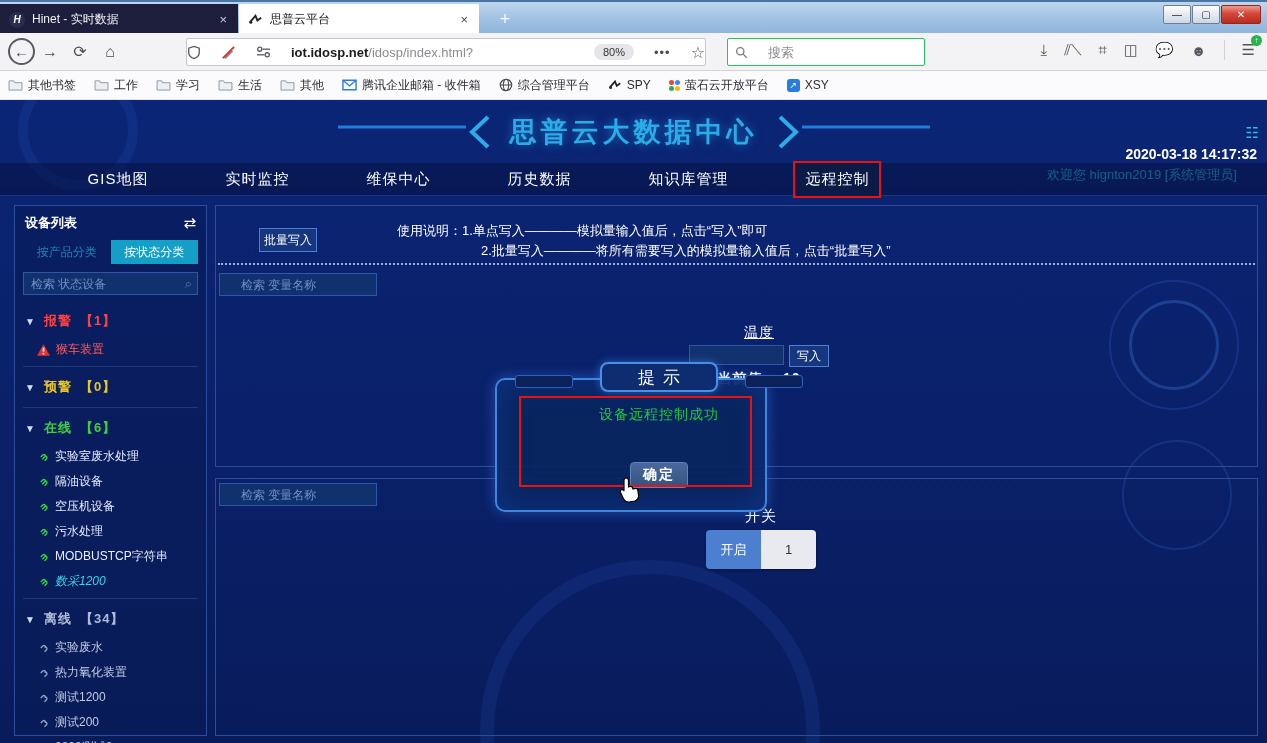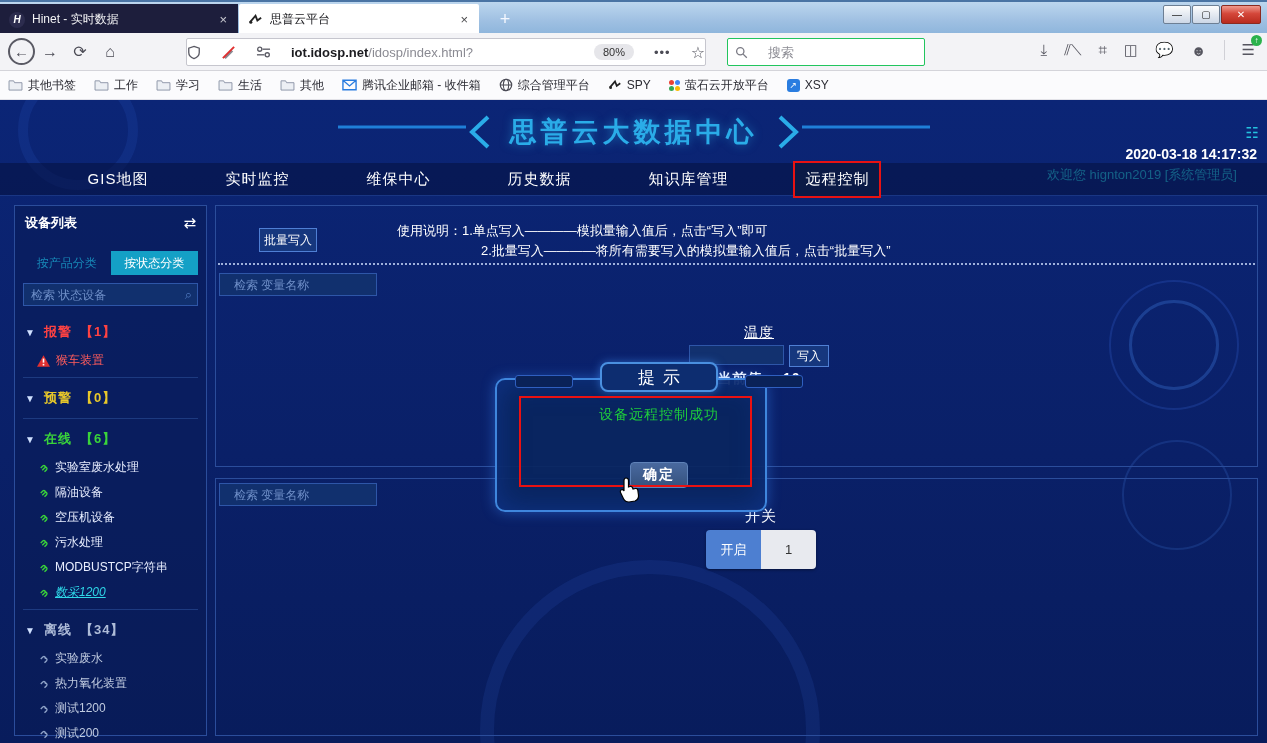--- a/index.html
+++ b/index.html
@@ -83,57 +83,57 @@
     display:flex; align-items:center; justify-content:center; gap:57px; padding-right:310px; }
   .nav-item { color:#fff; font-size:15px; padding:7px 10px; letter-spacing:1px; white-space:nowrap; }
   .nav-item.active { background:#0b1a46; box-shadow:0 0 0 2px #e81212; }
 
   
   .sidebar { position:absolute; left:14px; top:105px; width:193px; height:531px;
     background:rgba(10,28,86,.55); border:1px solid #2b4d9b; padding:6px 8px; }
   .sb-head { display:flex; justify-content:space-between; align-items:flex-start; color:#fff;
     font-size:13px; font-weight:bold; padding:2px 2px 8px 2px; }
   .sb-head .swap { font-size:15px; font-weight:normal; }
-  .sb-tabs { display:flex; height:24px; margin-bottom:8px;margin-top:11px; }
+  .sb-tabs { display:flex; height:24px; margin-bottom:8px; }
   .sb-tab { flex:1; display:flex; align-items:center; justify-content:center; font-size:12px; }
   .sb-tab.inactive { color:#1789b8; }
   .sb-tab.active { background:#14a0c6; color:#fff; }
   .sb-search { position:relative; margin-bottom:10px; }
   .sb-search input { width:100%; height:23px; background:#11306e; border:1px solid #2e56a8;
     color:#cfe0ff; font-size:12px; padding:0 22px 0 7px; font-family:"Liberation Sans",sans-serif; }
   .sb-search input::placeholder { color:#6f8fc8; }
   .sb-search .mag { position:absolute; right:6px; top:4px; color:#4f79c0; font-size:13px; }
   .grp { display:flex; align-items:center; gap:8px; font-size:13px; font-weight:bold;
     padding:7px 2px; letter-spacing:1px; }
   .grp .chev { color:#cfe0ff; font-size:10px; }
   .grp.alarm { color:#ff4242; }
   .grp.warn { color:#e8c82a; }
   .grp.online { color:#3ad43a; }
   .grp.offline { color:#aebcd8; }
   .sb-item { display:flex; align-items:center; gap:6px; font-size:12px; color:#e8eeff;
     padding:4px 2px 4px 14px; white-space:nowrap; }
   .sb-item svg { flex:none; }
   .sb-item.alarm-item { color:#ff5c5c; }
-  .sb-item.selected { color:#2fd8e8; font-style:italic; text-decoration:underline; }
+  .sb-item.selected { color:#2fd8e8; font-style:italic; }
   .sb-item.off { color:#c0cbe0; }
   .sb-div { border-top:1px solid #1d3a80; margin:4px 0; }
 
   
   .panel { position:absolute; border:1px solid #2b4d9b; }
   .panel-top { left:215px; top:105px; width:1043px; height:262px; }
   .panel-bot { left:215px; top:378px; width:1043px; height:258px; }
   .btn-blue { background:#16377e; border:1px solid #4f7fd4; color:#fff; font-size:12px;
     display:flex; align-items:center; justify-content:center; }
   .batch-btn { position:absolute; left:43px; top:22px; width:58px; height:24px; }
   .usage { position:absolute; left:181px; top:15px; color:#fff; font-size:13px; line-height:20px; }
   .usage .l2 { padding-left:84px; }
   .dotline { position:absolute; left:2px; right:2px; top:57px; border-top:2px dotted rgba(210,225,255,.75); }
   .var-search { position:relative; position:absolute; left:3px; width:158px; }
   .var-search input { width:158px; height:23px; background:#11306e; border:1px solid #2e56a8;
-    color:#cfe0ff; font-size:12px; padding:0 14px; font-family:"Liberation Sans",sans-serif; }
+    color:#cfe0ff; font-size:12px; padding:0 21px; font-family:"Liberation Sans",sans-serif; }
   .var-search input::placeholder { color:#6f8fc8; }
   .vs-top { top:67px; }
   .vs-bot { top:4px; }
 
   .temp-group { position:absolute; left:453px; top:118px; width:180px; text-align:center; }
   .temp-label { color:#fff; font-size:14px; margin-bottom:3px; letter-spacing:1px;text-decoration:underline; }
   .temp-row { display:flex; gap:5px; justify-content:center; }
   .temp-input { width:95px; height:20px; background:#12316f; border:1px solid #2e56a8; color:#cfe0ff;
     font-family:"Liberation Sans",sans-serif; }
   .write-btn { width:40px; height:22px; }

